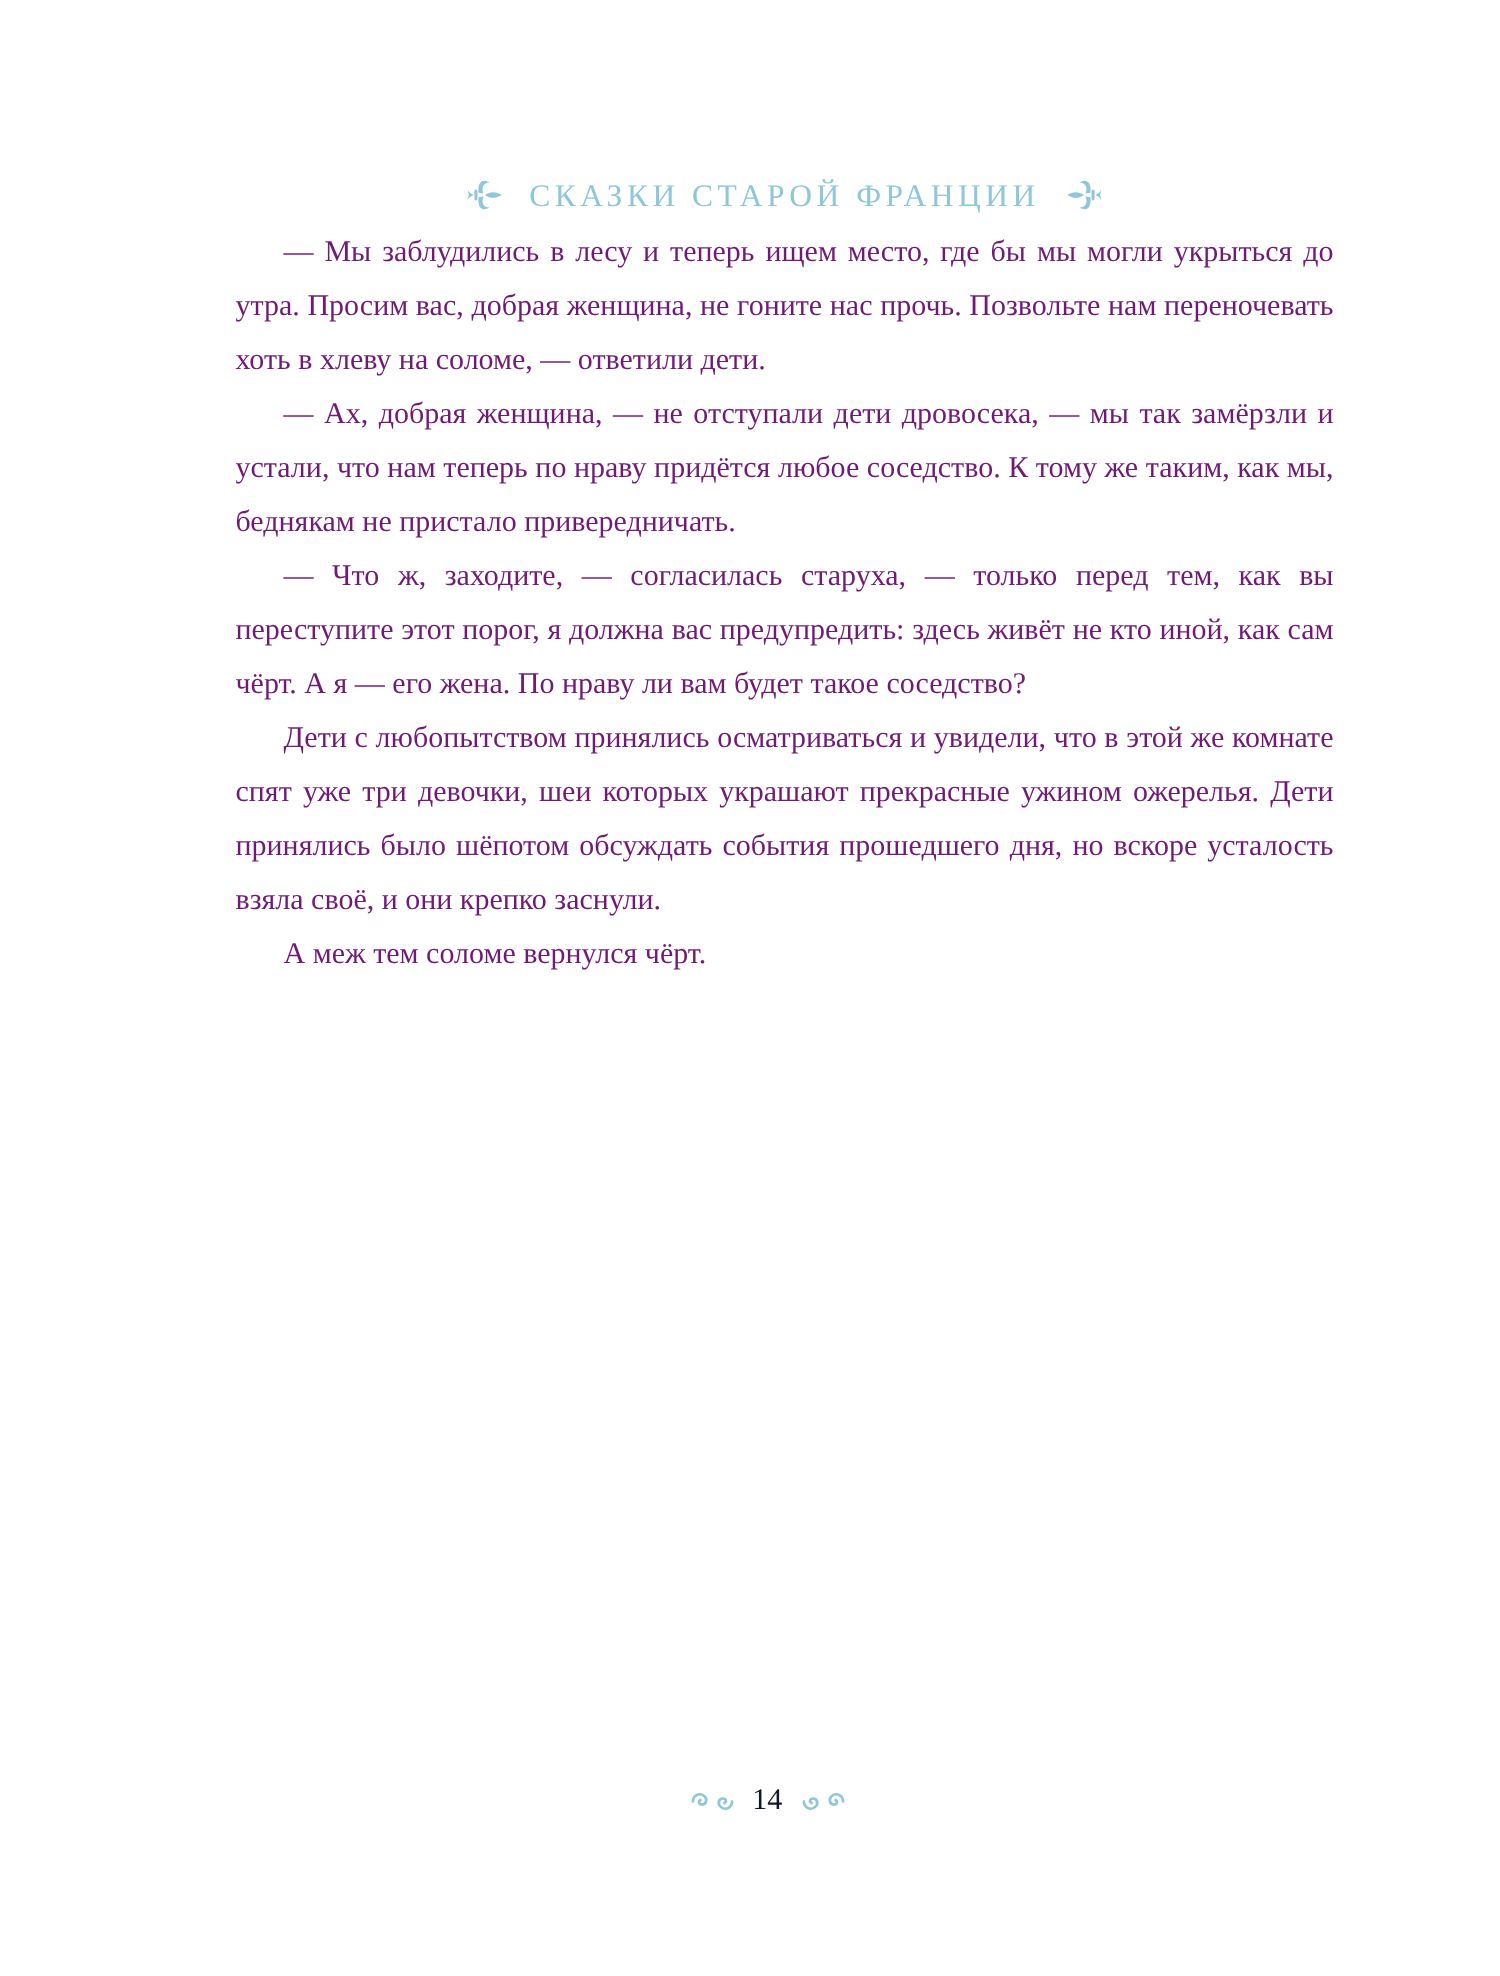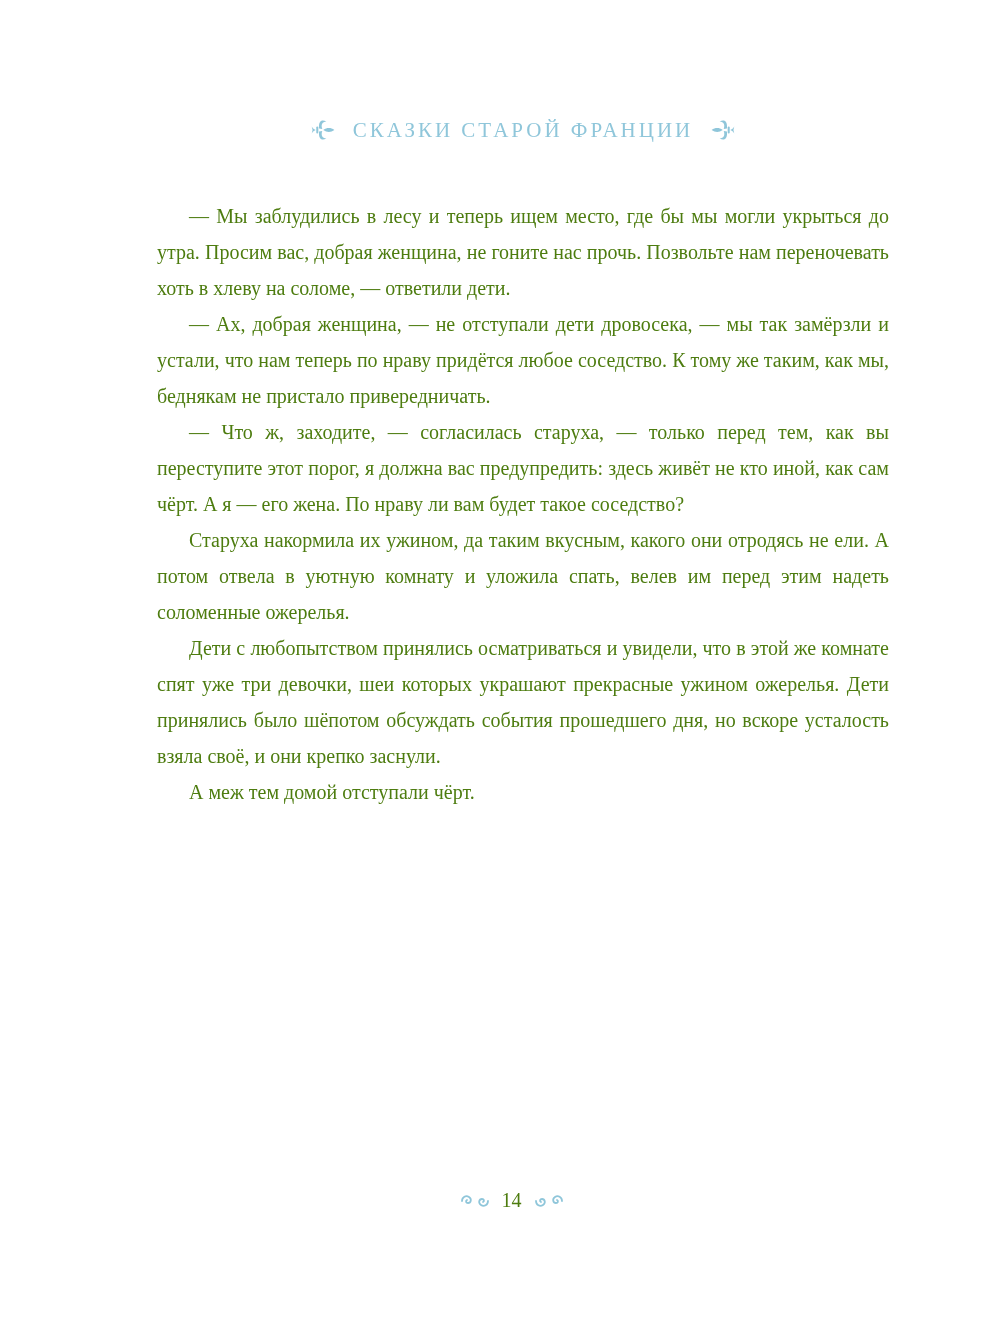--- a/index.html
+++ b/index.html
@@ -43,43 +43,42 @@
     align-items: center;
     justify-content: center;
     line-height: 0;
   }
   .orn svg { display: block; }
   .rot-r { transform: rotate(90deg); }
   .rot-l { transform: rotate(-90deg); }
   .mirror { transform: scaleX(-1); }
   
   .body-text {
-    margin-top: 48px;
-    color: #4d7c0f;
+    color: #701a75;
     font-size: 20px;
     line-height: 36px;
     text-align: justify;
   }
   .body-text p {
     margin: 0;
     text-indent: 32px;
   }
   
   .footer {
     position: absolute;
     left: 0;
     right: 0;
     bottom: 105px;
     display: flex;
     align-items: center;
     justify-content: center;
     gap: 12px;
   }
   .page-number {
-    color: #4d7c0f;
+    color: #0f172a;
     font-size: 20px;
   }
 </style>
 </head>
 <body>
 
 <div class="page">
 
   <div class="content">
 
@@ -102,23 +101,22 @@
           <rect x="7" y="13.9" width="6" height="1.7" rx="0.85"></rect>
           <path d="M10 16.1 C9.1 17.9 8.4 18.7 7.1 19.4 L10 18.7 L12.9 19.4 C11.6 18.7 10.9 17.9 10 16.1 Z"></path>
         </svg>
       </span>
     </div>
 
     <div class="body-text">
         <p>— Мы заблудились в лесу и теперь ищем место, где бы мы могли укрыться до утра. Просим вас, добрая женщина, не гоните нас прочь. Позвольте нам переночевать хоть в хлеву на соломе, — ответили дети.</p>
         <p>— Ах, добрая женщина, — не отступали дети дровосека, — мы так замёрзли и устали, что нам теперь по нраву придётся любое соседство. К тому же таким, как мы, беднякам не пристало привередничать.</p>
         <p>— Что ж, заходите, — согласилась старуха, — только перед тем, как вы переступите этот порог, я должна вас предупредить: здесь живёт не кто иной, как сам чёрт. А я — его жена. По нраву ли вам будет такое соседство?</p>
-        <p>Старуха накормила их ужином, да таким вкусным, какого они отродясь не ели. А потом отвела в уютную комнату и уложила спать, велев им перед этим надеть соломенные ожерелья.</p>
         <p>Дети с любопытством принялись осматриваться и увидели, что в этой же комнате спят уже три девочки, шеи которых украшают прекрасные ужином ожерелья. Дети принялись было шёпотом обсуждать события прошедшего дня, но вскоре усталость взяла своё, и они крепко заснули.</p>
-        <p>А меж тем домой отступали чёрт.</p>
+        <p>А меж тем соломе вернулся чёрт.</p>
       </div>
 
   </div>
 
   <div class="footer">
     <span class="orn">
       <svg viewBox="0 0 30 16" width="30" height="16" fill="none" stroke="#8fc6da" stroke-width="1.8" stroke-linecap="round">
         <path d="M2 8 C2 4 6 2 9 4 C12 6 11 10 8 10 C6 10 5.3 8 7 7"></path>
         <path d="M28 8 C28 12 24 14 21 12 C18 10 19 6 22 6 C24 6 24.7 8 23 9"></path>
       </svg>

